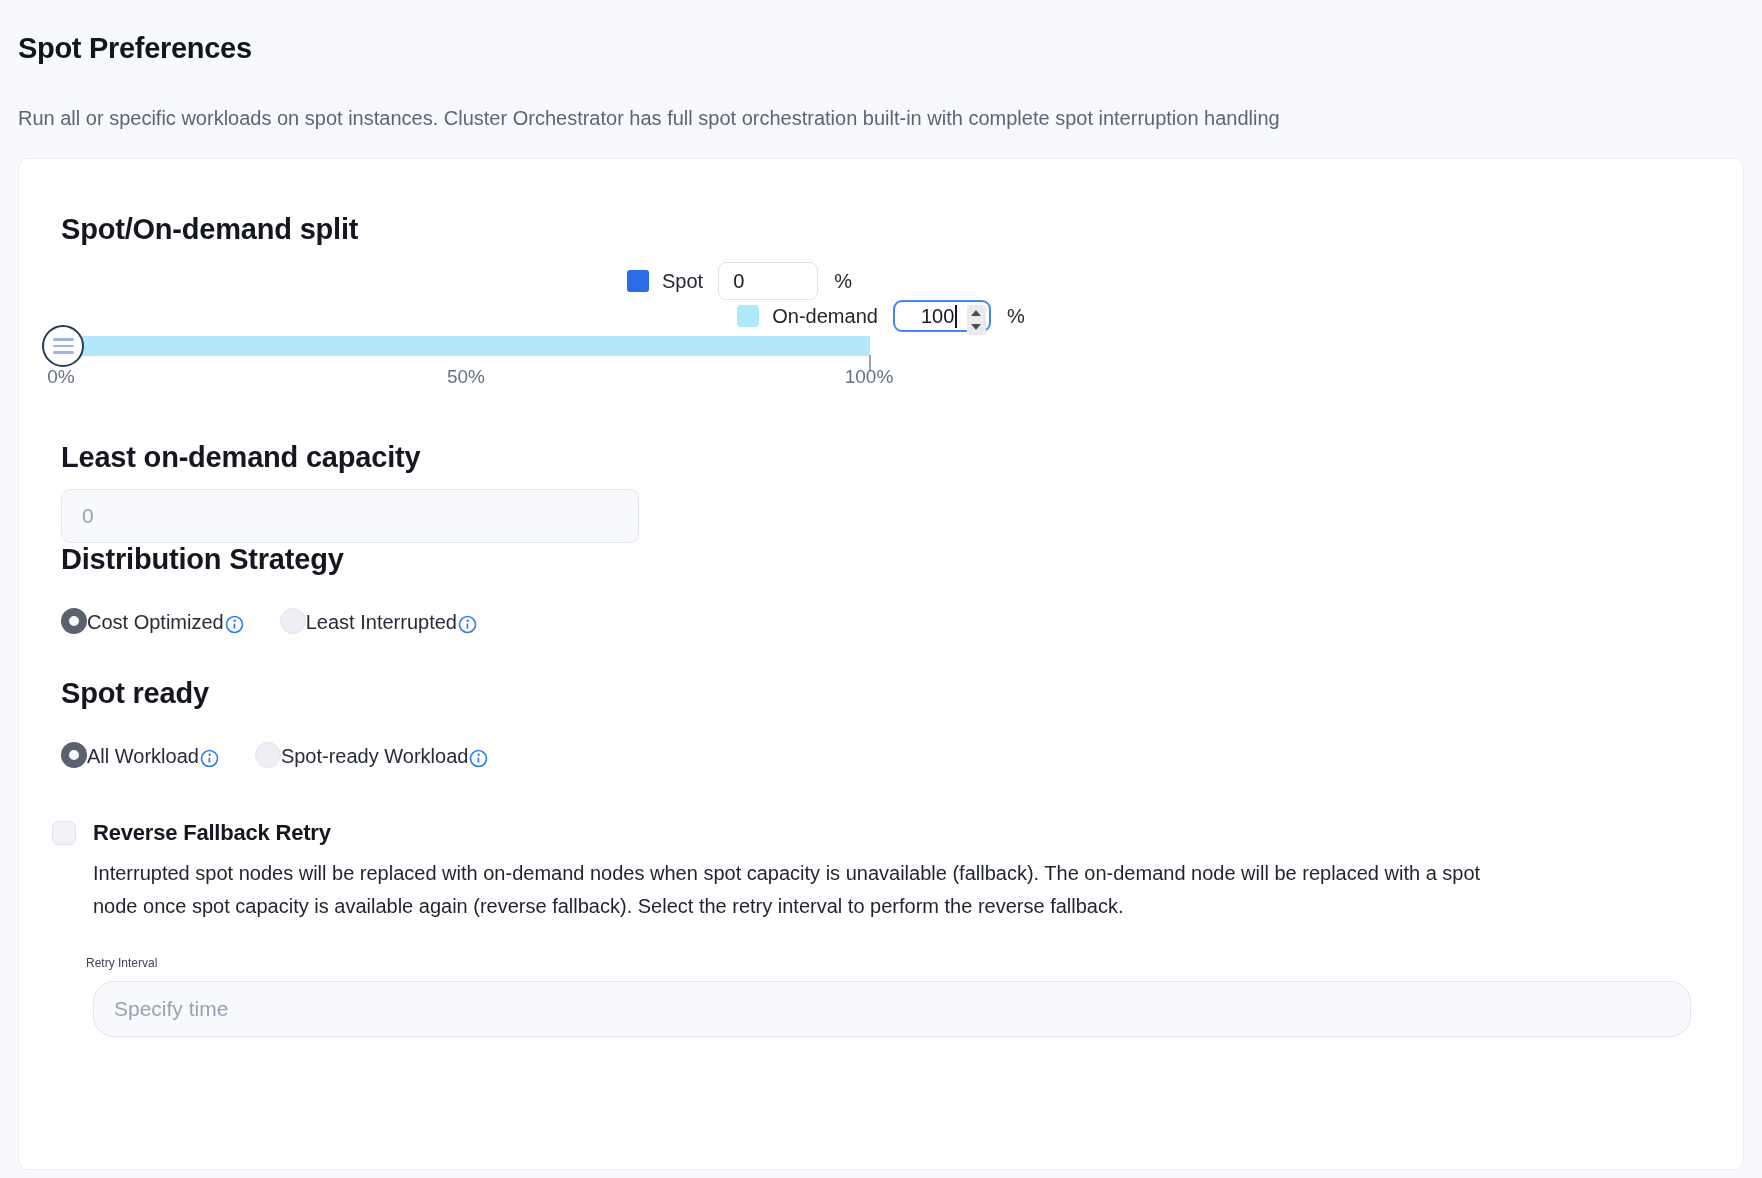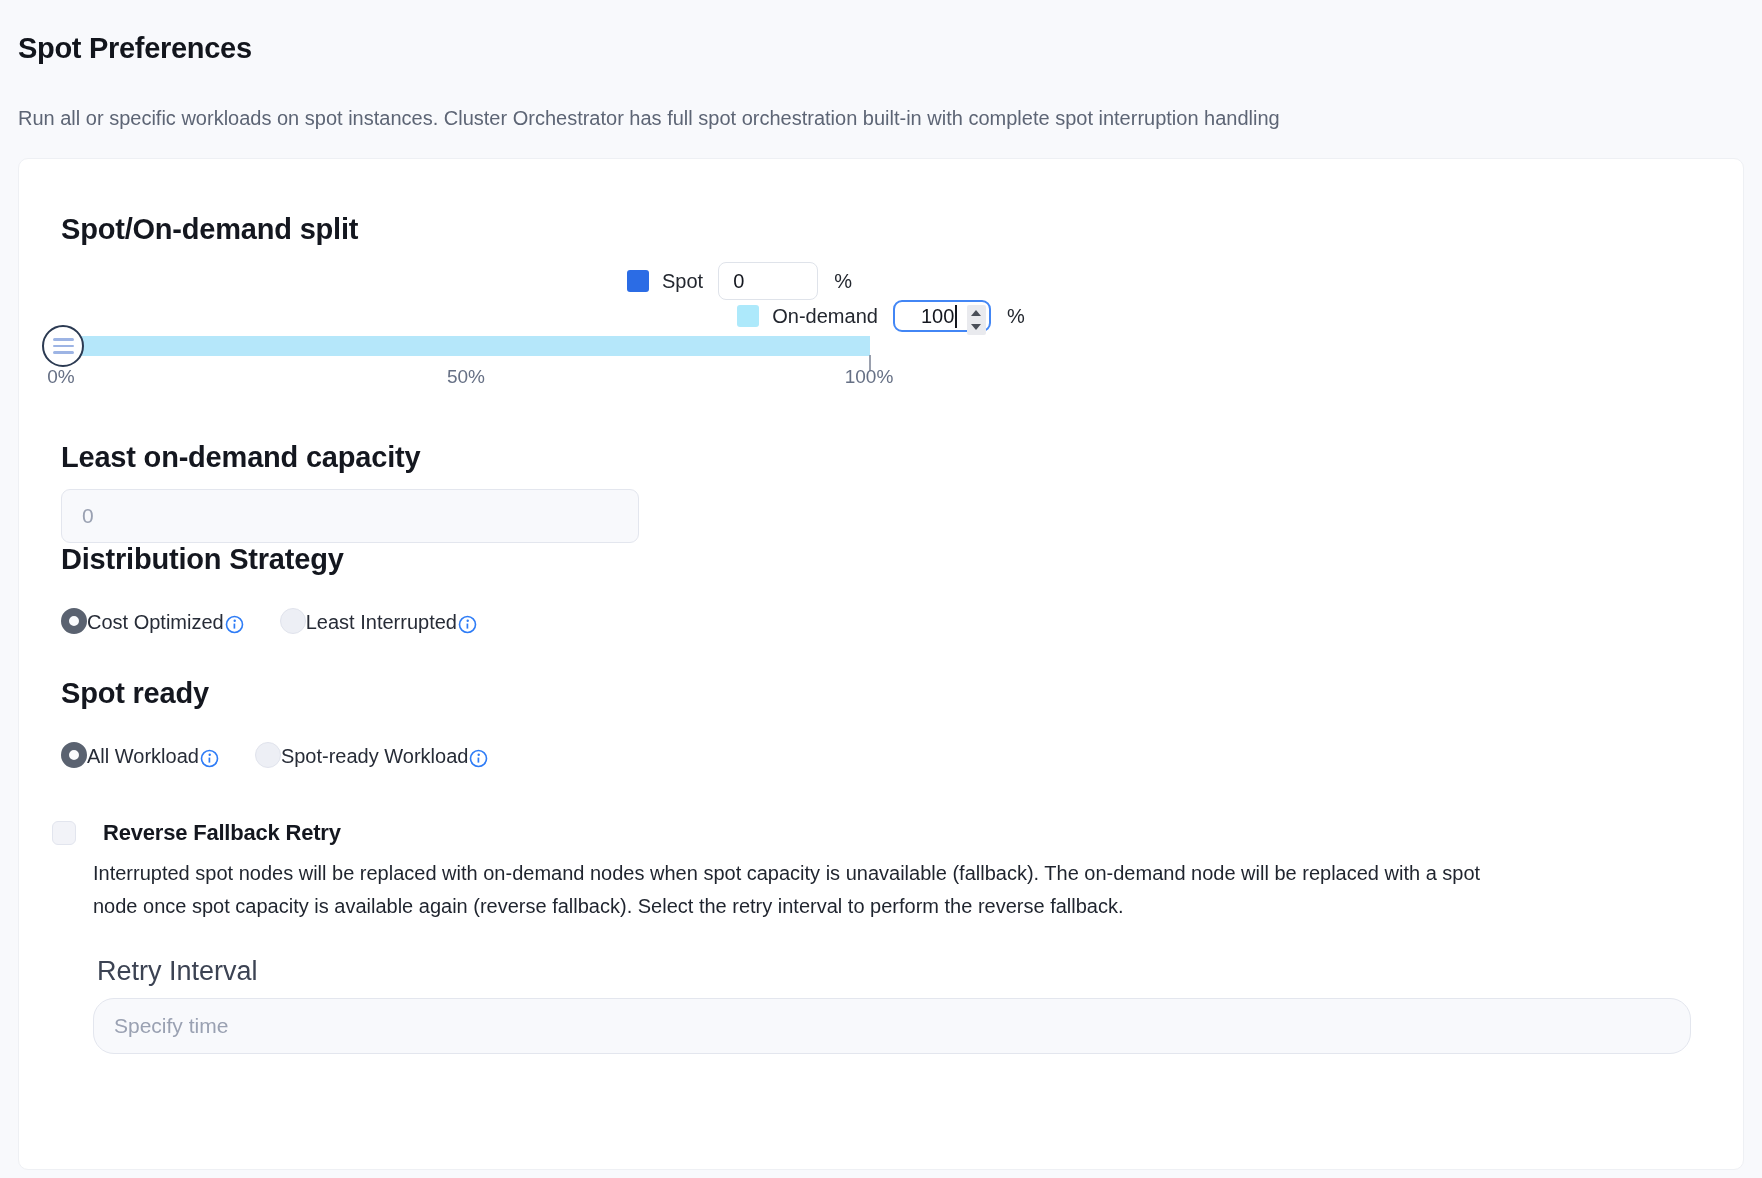--- a/index.html
+++ b/index.html
@@ -132,43 +132,43 @@
   .ds-heading { }
   .radio-row { display: flex; align-items: center; margin-top: 32px; gap: 36px; }
   .radio-option { display: flex; align-items: flex-end; cursor: pointer; }
   .radio-circle { width: 26px; height: 26px; border-radius: 50%; flex: 0 0 auto; }
   .radio-circle.selected { border: 8px solid #5a6270; background: #fafbfd; }
   .radio-circle.unselected { background: #edeff5; border: 1px solid #e0e3ec; }
   .radio-label { font-size: 20px; color: #272c37; }
   .info-icon { width: 19px; height: 19px; display: inline-block; margin-left: 1px; cursor: pointer; }
   .sr-heading { margin-top: 43px; }
   
-  .rfr-row { display: flex; align-items: center; gap: 27px; margin-top: 52px; }
+  .rfr-row { display: flex; align-items: center; gap: 17px; margin-top: 52px; }
   .checkbox {
     width: 24px; height: 24px;
     margin-left: -9px;
     border-radius: 6px;
     background: #f2f3f8;
     border: 1.5px solid #e2e5ee;
     flex: 0 0 auto;
     cursor: pointer;
   }
   .rfr-title { font-size: 22px; font-weight: 700; color: #14171f; letter-spacing: -0.2px; }
   .rfr-desc {
     margin-top: 11px;
     margin-left: 32px;
     max-width: 1430px;
     font-size: 20px;
     line-height: 33px;
     color: #1f242e;
   }
   .retry-label {
     margin-top: 33px;
-    margin-left: 36px;
-    font-size: 27px;
+    margin-left: 25px;
+    font-size: 12px;
     font-weight: 500;
     color: #3c4353;
   }
   .retry-input { margin-left: 32px; margin-top: 11px; width: 1598px; height: 56px; border-radius: 21px; }
 </style>
 </head>
 <body>
 
 <h1 class="page-title">Spot Preferences</h1>
 <p class="page-subtitle">Run all or specific workloads on spot instances. Cluster Orchestrator has full spot orchestration built-in with complete spot interruption handling</p>

